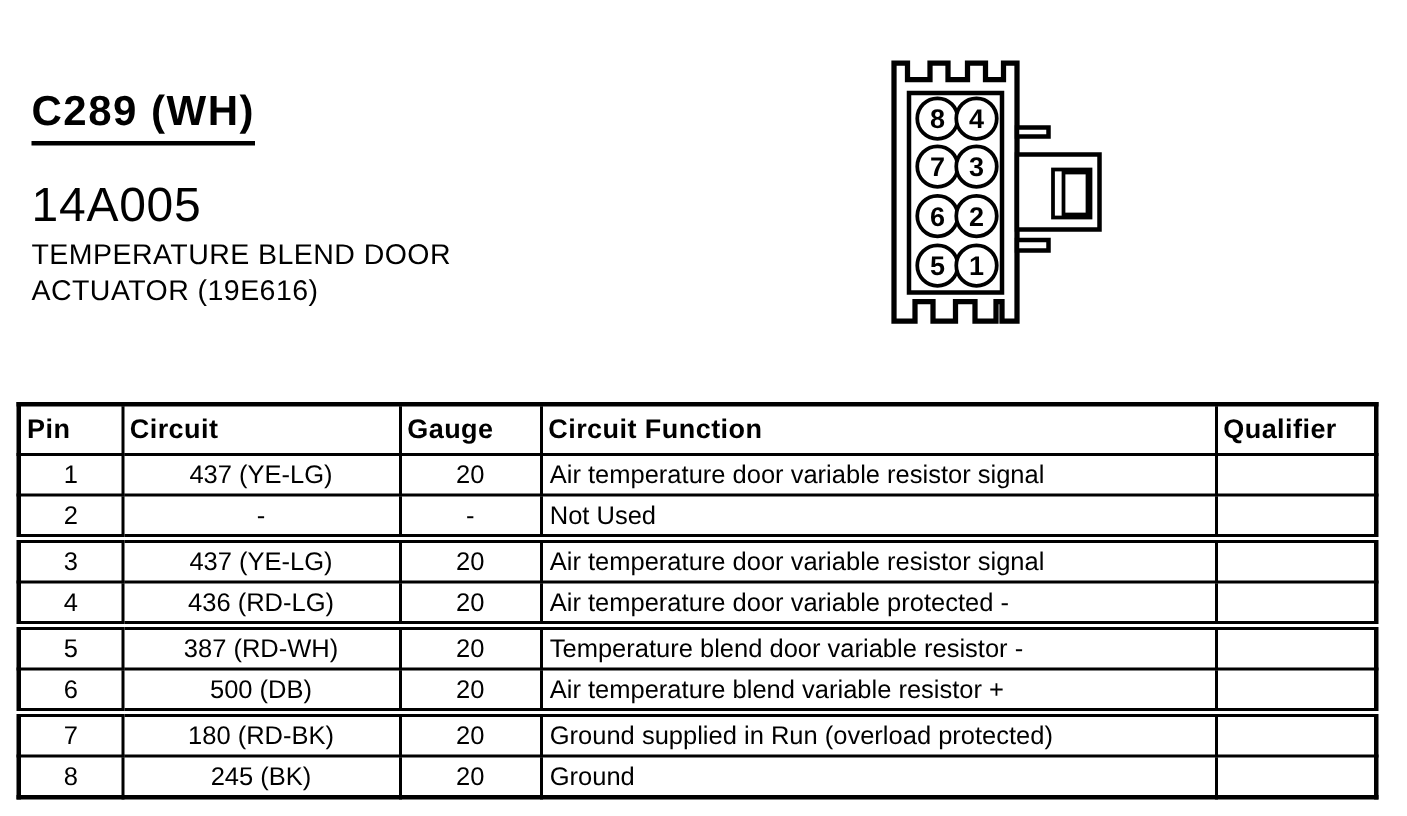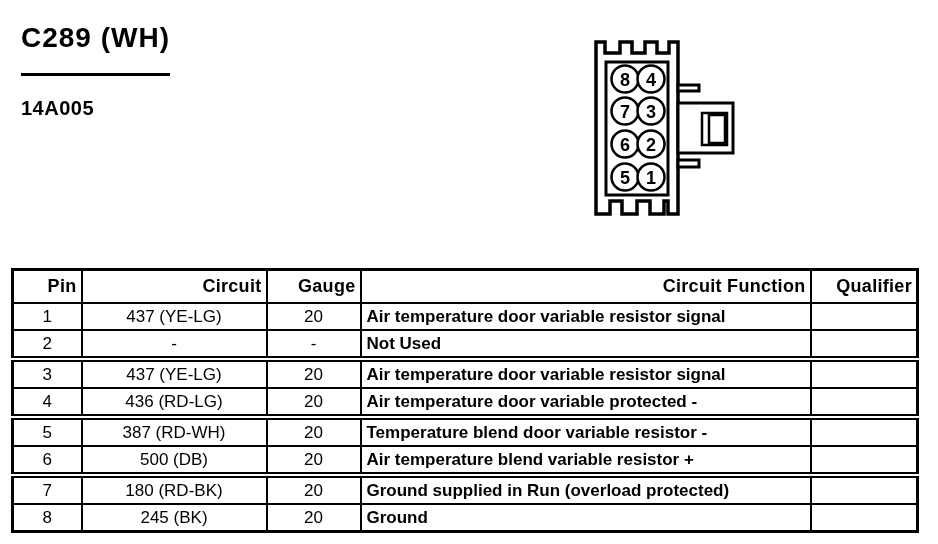--- a/index.html
+++ b/index.html
@@ -24,26 +24,27 @@
   }
   .connector-id {
     margin: 0;
     font-size: 28px;
     font-weight: bold;
     letter-spacing: 1px;
   }
   .connector-id span {
     display: inline-block;
     border-bottom: 3px solid #000;
-    padding-bottom: 19px;
+    padding-bottom: 4px;
+    margin-top: 36px;
   }
   .part-number {
     margin: 21px 0 4px 0;
-    font-size: 20px;
-    font-weight: bold;
+    font-size: 32px;
+    font-weight: normal;
     letter-spacing: 0.5px;
   }
   .component-name {
     margin: 0;
     font-size: 19px;
     line-height: 24px;
     letter-spacing: 0.3px;
   }
 
   
@@ -87,40 +88,44 @@
   .pinout-table td {
     border: 2px solid #000;
     padding: 0 4px;
     overflow: hidden;
     white-space: nowrap;
   }
   .pinout-table th {
     height: 31px;
     font-size: 18px;
     font-weight: bold;
-    text-align: right;
+    text-align: left;
     letter-spacing: 0.3px;
   }
   .pinout-table td {
     height: 25px;
     font-size: 17px;
     font-weight: normal;
   }
   .pinout-table { border: 3px solid #000; }
   td.col-pin, td.col-circuit, td.col-gauge { text-align: center; }
-  td.col-function { text-align: left; padding-left: 5px; font-weight: bold; }
+  td.col-function { text-align: left; padding-left: 5px; }
   td.col-qualifier { text-align: left; }
   tr.sep-double td { border-top: 6px double #000; }
 </style>
 </head>
 <body>
 
 <div class="header-block">
   <h1 class="connector-id"><span>C289 (WH)</span></h1>
   <h2 class="part-number">14A005</h2>
+  <p class="component-name">
+    <span>TEMPERATURE BLEND DOOR</span><br>
+    <span>ACTUATOR (19E616)</span>
+  </p>
 </div>
 
 <svg class="connector-svg" width="150" height="195" viewBox="0 0 150 195">
 
   <path class="outline" d="M 8 12 H 17 V 23 H 32 V 12 H 44 V 23 H 57 V 12 H 69 V 23 H 81 V 12 H 90
            V 184 H 80 V 171 H 76 V 184 H 62 V 171 H 49 V 184 H 34 V 171 H 22 V 184 H 8 Z"></path>
 
   <rect class="latch" x="90" y="55" width="21" height="6"></rect>
   <rect class="latch" x="90" y="73" width="55" height="50"></rect>
   <rect class="lock" x="114" y="83" width="25" height="32"></rect>

